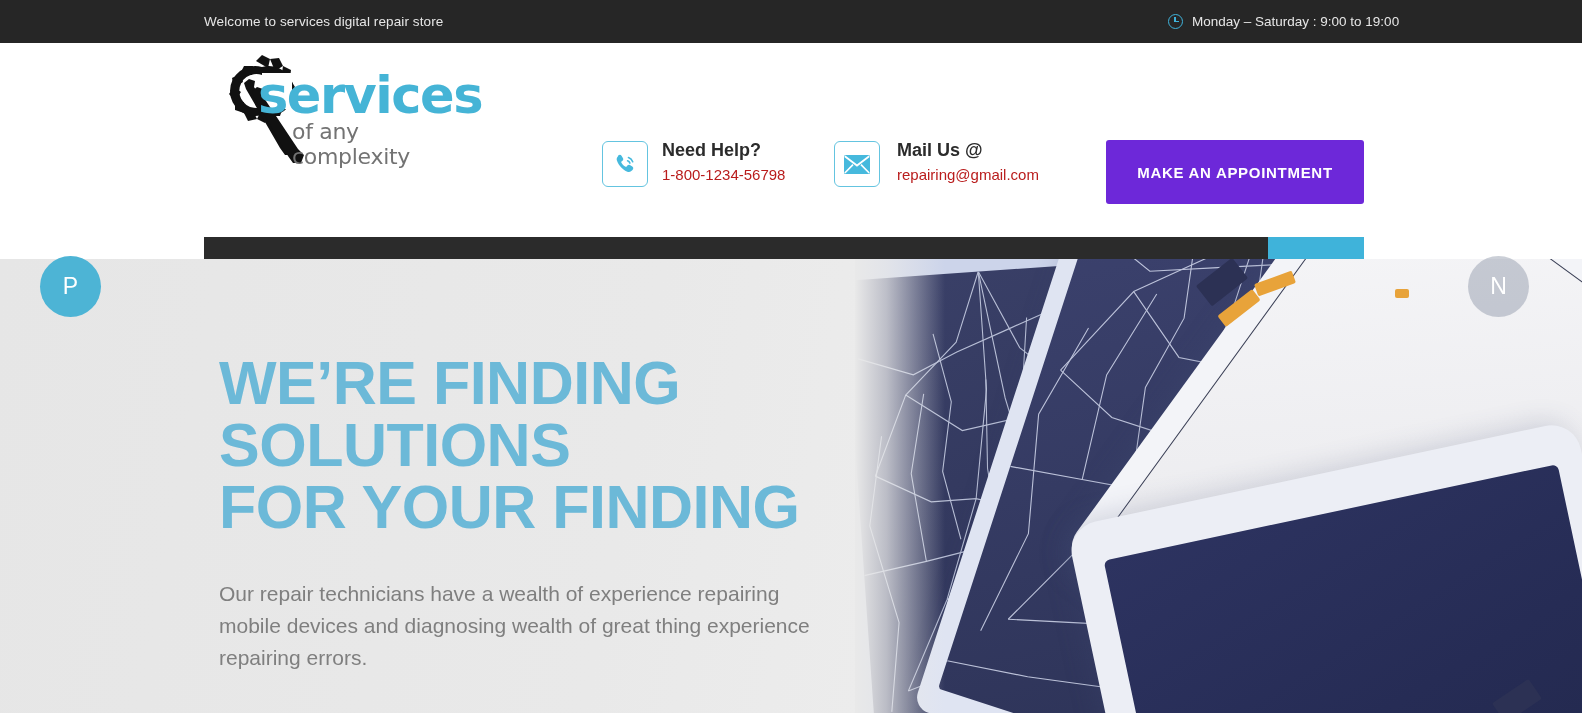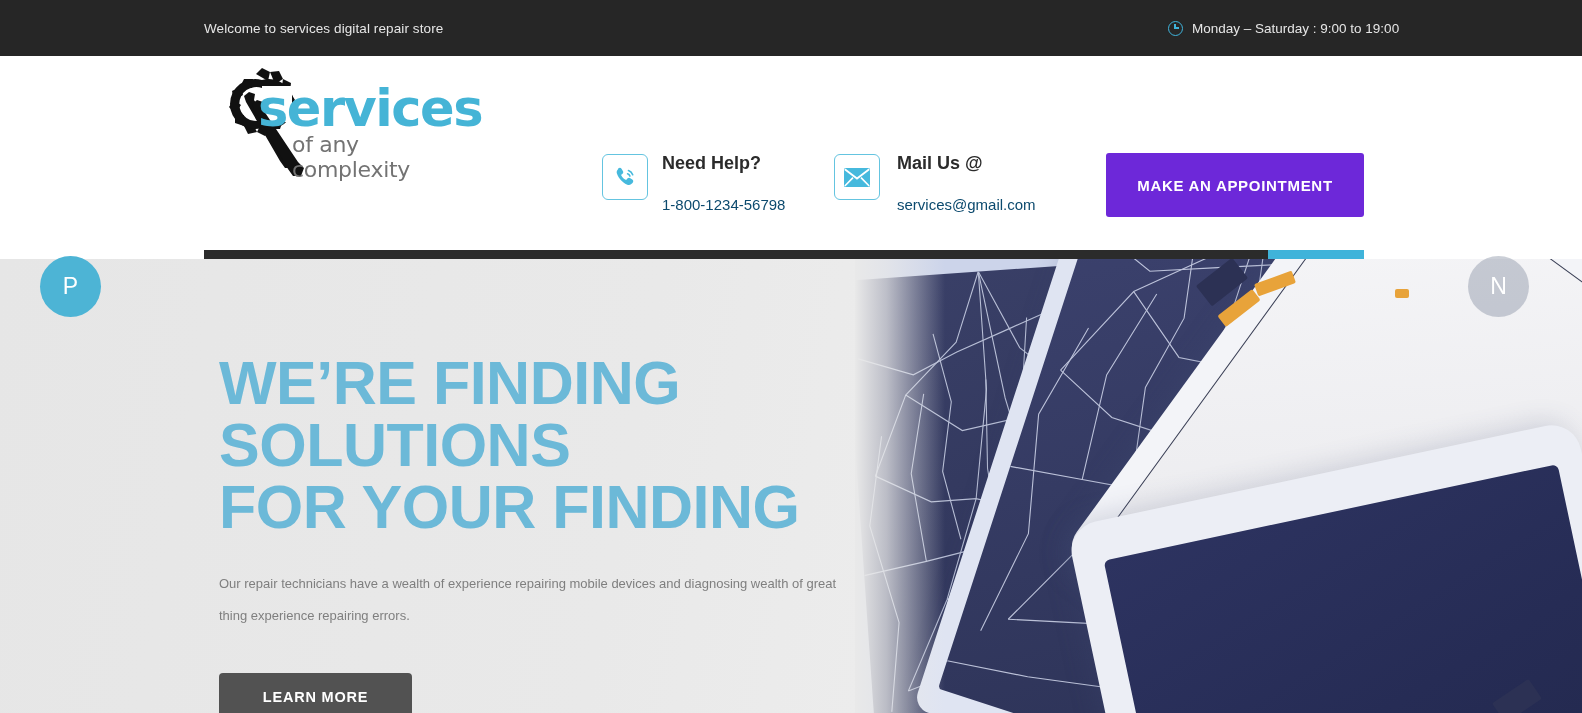--- a/index.html
+++ b/index.html
@@ -7,21 +7,21 @@
   html, body {
     width: 1582px;
     height: 713px;
     overflow: hidden;
     font-family: "Liberation Sans", sans-serif;
     background: #ffffff;
   }
 
   
   .topbar {
-    height: 56px;
+    height: 43px;
     background: #262626;
     display: flex;
     align-items: center;
     position: relative;
   }
   .topbar-welcome {
     position: absolute;
     left: 204px;
     font-size: 13.5px;
     color: #e6e6e6;
@@ -120,23 +120,23 @@
   .contact-text { padding-top: 1px; }
   .contact-title {
     font-size: 18px;
     font-weight: bold;
     color: #2b2b2b;
     line-height: 20px;
     white-space: nowrap;
   }
   .contact-value {
     font-size: 15px;
-    color: #0c4a6e;
+    color: #b91c1c;
     line-height: 24px;
-    margin-top: 20px;
+    margin-top: 3px;
     white-space: nowrap;
   }
 
   
   .appointment-btn {
     position: absolute;
     left: 1106px;
     top: 97px;
     width: 258px;
     height: 64px;
@@ -314,22 +314,22 @@
   .hero-title {
     margin-top: 93px;
     font-size: 61px;
     font-weight: bold;
     line-height: 62px;
     color: #6cb9d8;
     letter-spacing: -.5px;
     font-family: Liberation Sans, sans-serif;
   }
   .hero-desc {
-    margin-top: 30px;
-    font-size: 13px;
+    margin-top: 40px;
+    font-size: 21px;
     line-height: 32px;
     color: #7f7f7f;
     max-width: 620px;
   }
   .learn-btn {
     margin-top: 41px;
     width: 193px; height: 47px;
     background: #525252;
     border: none;
     border-radius: 4px;
@@ -424,21 +424,21 @@
   <div class="contact mail">
     <span class="icon-box">
       <svg width="28" height="21" viewBox="0 0 28 21">
         <rect x="1" y="1" width="26" height="19" rx="1.5" fill="#46b9dd"></rect>
         <path d="M1.8 2.2 L14 11.5 L26.2 2.2" stroke="#ffffff" stroke-width="1.8" fill="none"></path>
         <path d="M1.8 19 L10 10.6 M26.2 19 L18 10.6" stroke="#ffffff" stroke-width="1.6" fill="none"></path>
       </svg>
     </span>
     <div class="contact-text">
       <div class="contact-title">Mail Us @</div>
-      <div class="contact-value">services@gmail.com</div>
+      <div class="contact-value">repairing@gmail.com</div>
     </div>
   </div>
 
   <button class="appointment-btn">MAKE AN APPOINTMENT</button>
 
   <nav class="navbar">
     <ul class="nav-items">
       <li class="nav-item active">HOME</li>
       <li class="nav-item">ABOUT US</li>
       <li class="nav-item">SERVICES</li>

